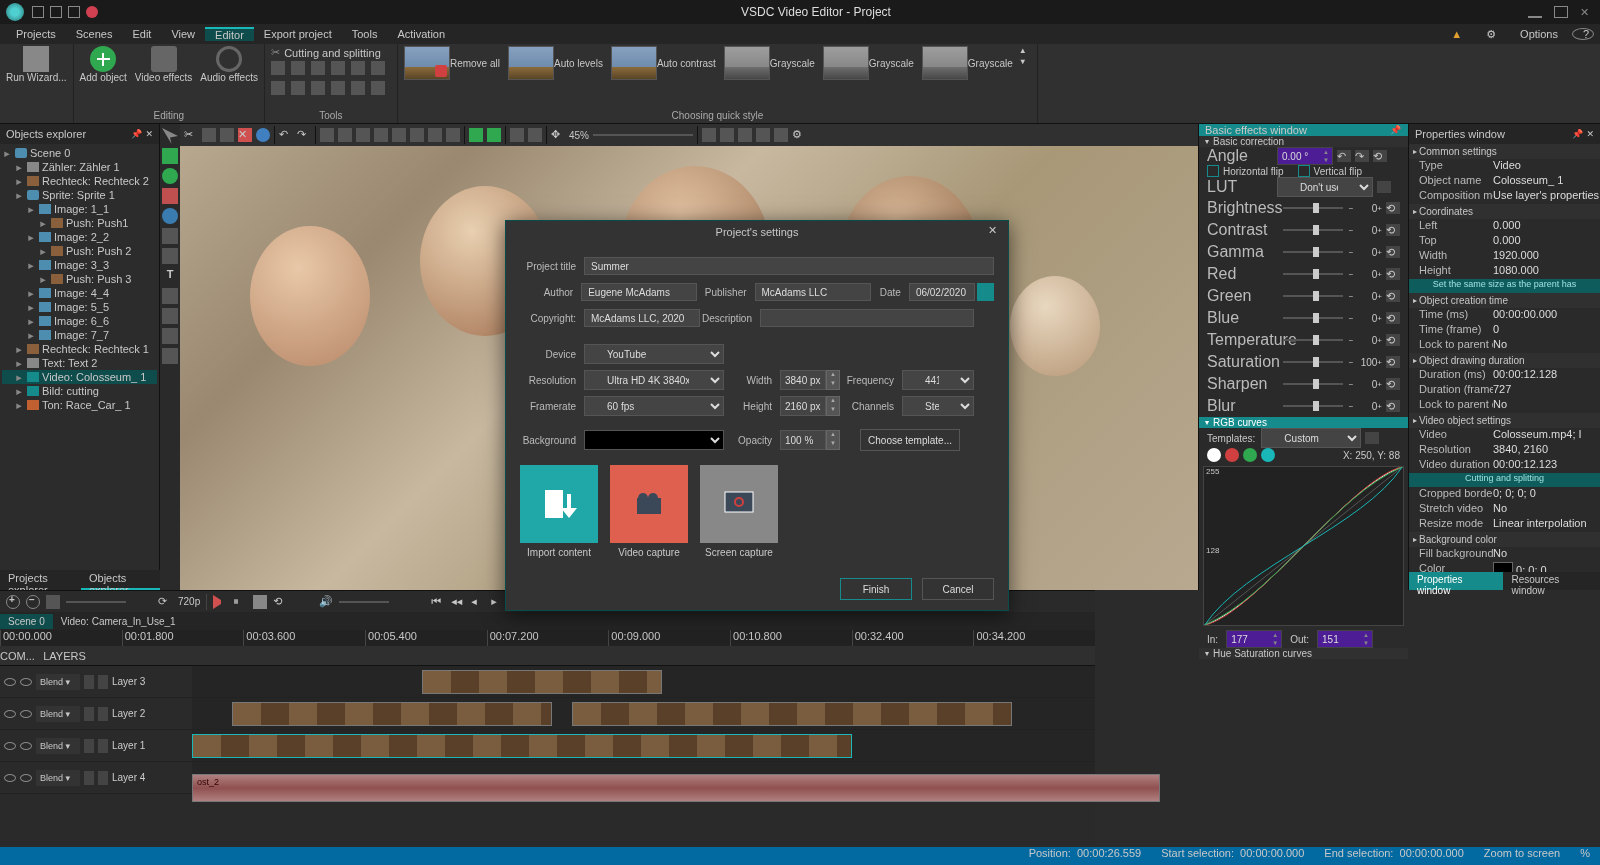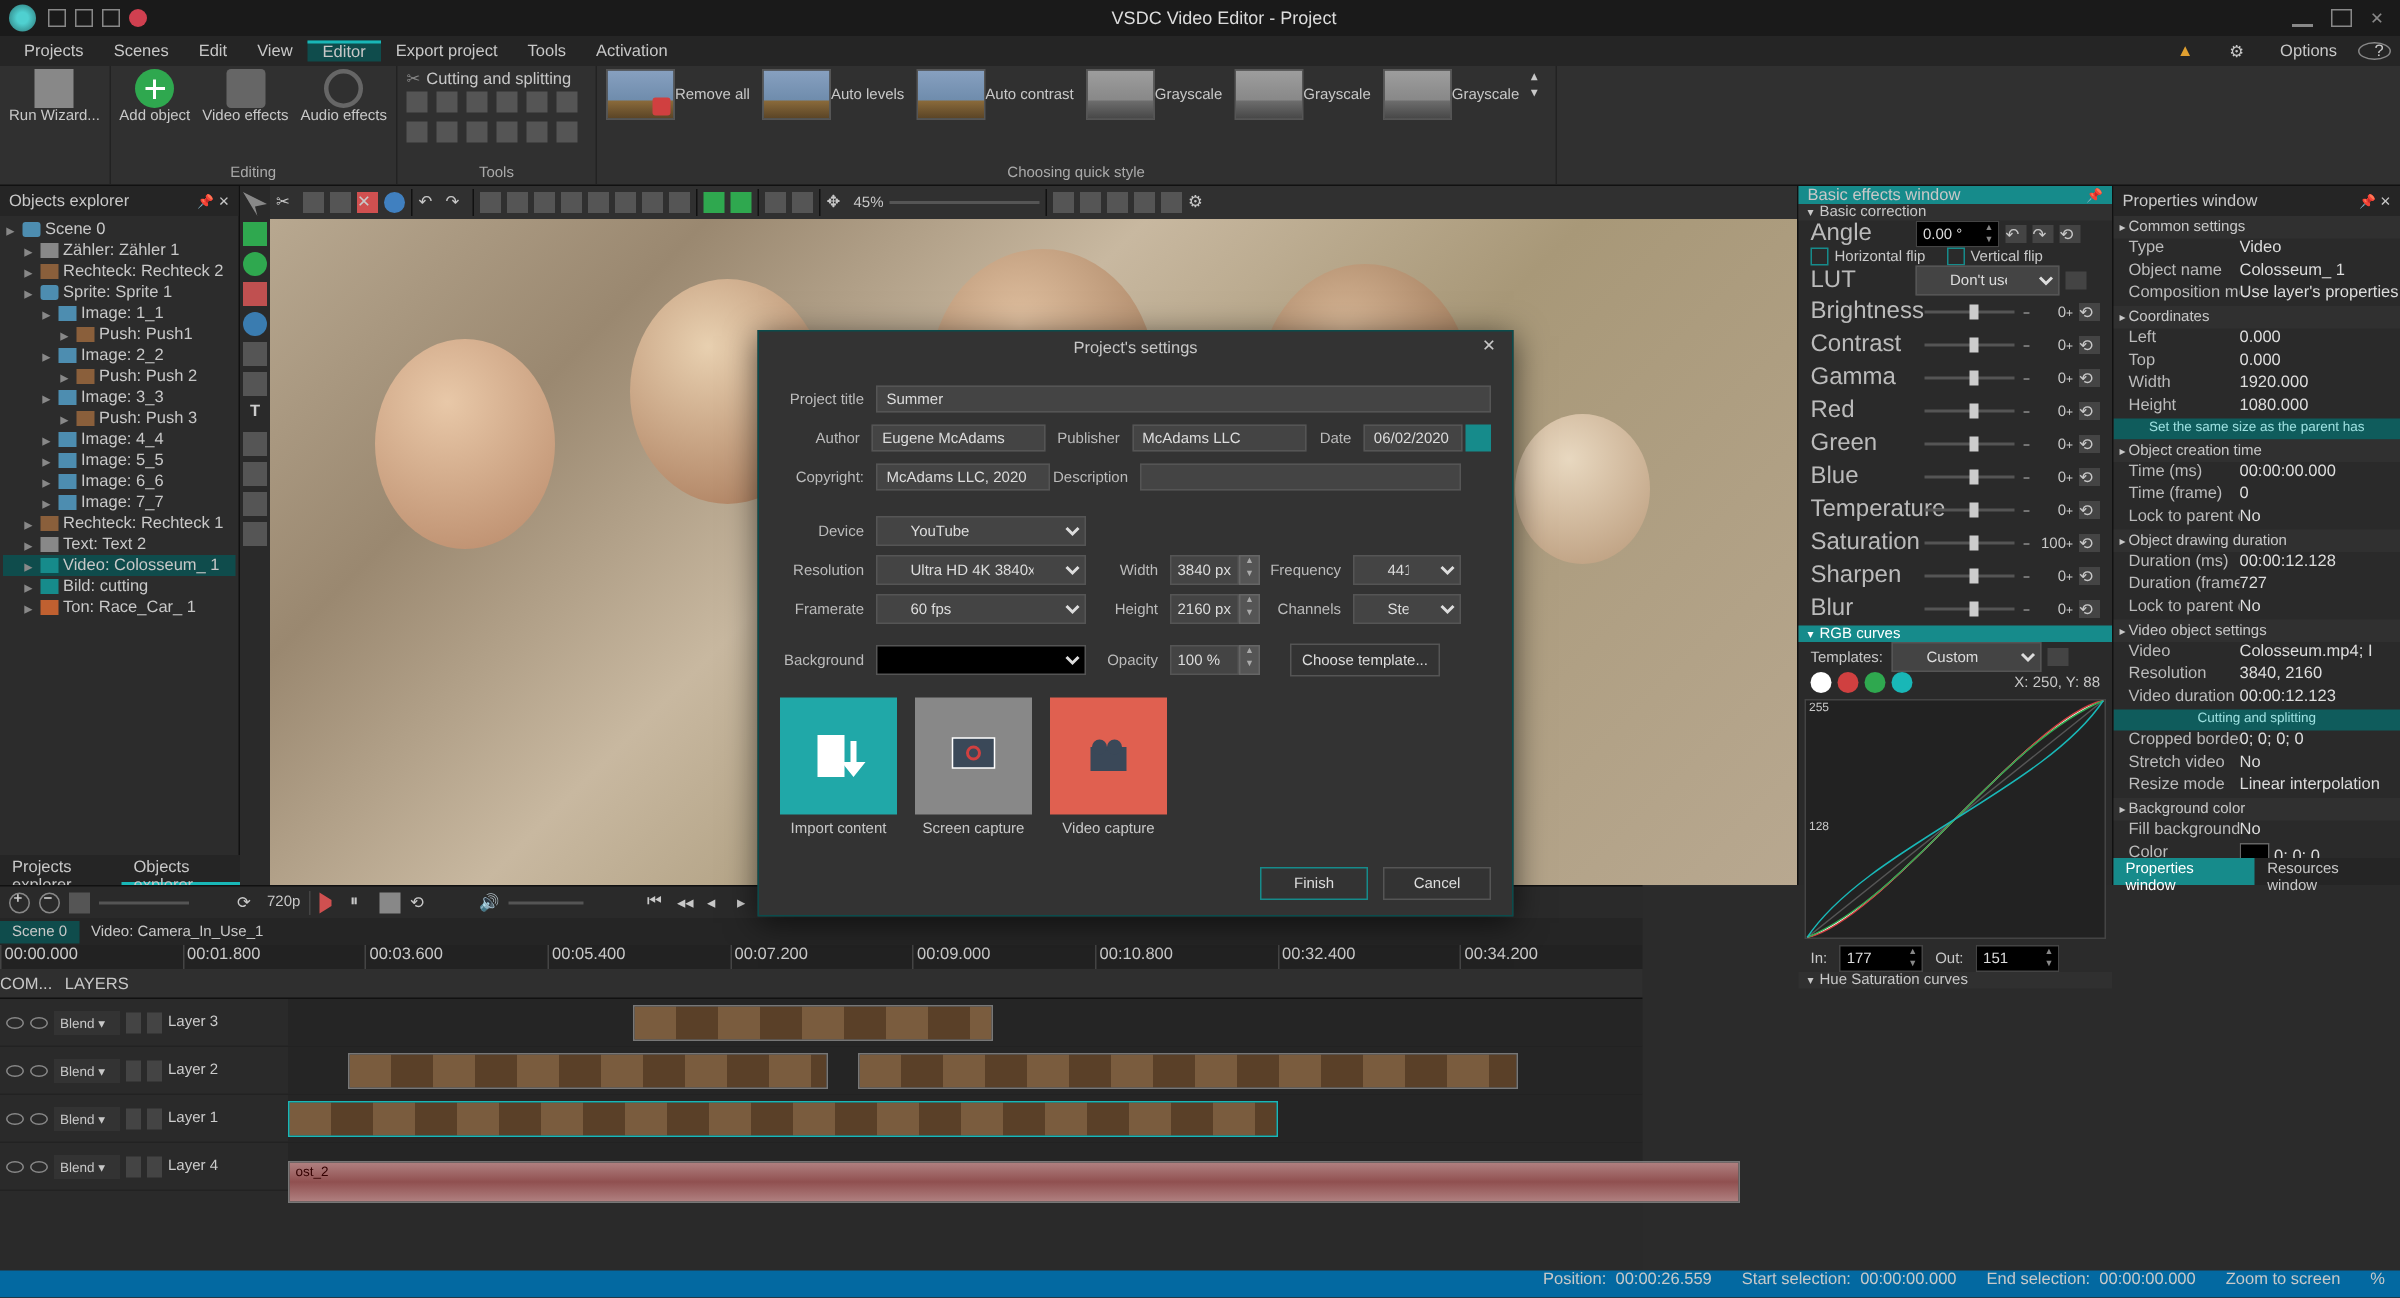--- a/index.html
+++ b/index.html
@@ -74,21 +74,21 @@
 .effects{width:210px;background:#2a2a2a;border-left:1px solid #111;display:flex;flex-direction:column;}
 .effects .panel-head{background:#168b8b;color:#fff;}
 .section-h{height:18px;background:#303030;display:flex;align-items:center;padding:0 6px;font-size:10px;}
 .section-h::before{content:"▾";margin-right:4px;font-size:8px;}
 .erow{display:flex;align-items:center;height:22px;padding:0 8px;}
 .erow label{width:70px;font-size:16px;color:#bbb;}
 .erow .slider{flex:1;height:2px;background:#555;position:relative;margin:0 6px;}
 .erow .knob{width:6px;height:10px;background:#ccc;position:absolute;top:-4px;left:50%;}
 .erow .val{width:24px;font-size:10px;text-align:right;}
 .erow .ic{width:14px;height:12px;background:#444;margin-left:4px;cursor:pointer;}
-.spin{display:flex;align-items:center;background:#000000;border:1px solid #444;height:18px;}
+.spin{display:flex;align-items:center;background:#4c1d95;border:1px solid #444;height:18px;}
 .spin input{background:transparent;border:0;width:42px;padding:0 4px;font-size:10px;color:#ddd;}
 .spin .arr{width:12px;display:flex;flex-direction:column;}
 .spin .arr b{height:8px;font-size:6px;text-align:center;line-height:8px;cursor:pointer;color:#888;}
 .chk{width:12px;height:12px;border:1px solid #168b8b;margin-right:4px;display:inline-block;}
 .curves{height:170px;padding:4px;}
 .curves-box{background:#222;height:160px;position:relative;border:1px solid #444;}
 .curves-box svg{width:100%;height:100%;}
 .properties{width:192px;background:#2a2a2a;border-left:1px solid #111;display:flex;flex-direction:column;}
 .prow{display:flex;height:15px;font-size:10px;}
 .prow .k{width:84px;padding-left:10px;color:#bbb;white-space:nowrap;overflow:hidden;}
@@ -921,37 +921,37 @@
       <div class="card">
           <div class="cimg c-import">
             <svg width="40" height="40">
               <rect x="6" y="6" width="18" height="28" fill="#fff"></rect>
               <polygon points="28,10 28,24 22,24 30,34 38,24 32,24 32,10" fill="#fff"></polygon>
             </svg>
           </div>
           <span>Import content</span>
         </div>
       <div class="card">
-          <div class="cimg c-scap">
-            <svg width="40" height="40">
-              <rect x="6" y="8" width="28" height="20" fill="#3a4858" stroke="#fff"></rect>
-              <circle cx="20" cy="18" r="4" fill="none" stroke="#d04040" stroke-width="2"></circle>
-            </svg>
-          </div>
-          <span>Screen capture</span>
-        </div>
-      <div class="card">
           <div class="cimg c-vcap">
             <svg width="40" height="40">
               <rect x="8" y="14" width="24" height="16" fill="#3a4858"></rect>
               <circle cx="14" cy="14" r="5" fill="#3a4858"></circle>
               <circle cx="24" cy="14" r="5" fill="#3a4858"></circle>
             </svg>
           </div>
           <span>Video capture</span>
         </div>
+      <div class="card">
+          <div class="cimg c-scap">
+            <svg width="40" height="40">
+              <rect x="6" y="8" width="28" height="20" fill="#3a4858" stroke="#fff"></rect>
+              <circle cx="20" cy="18" r="4" fill="none" stroke="#d04040" stroke-width="2"></circle>
+            </svg>
+          </div>
+          <span>Screen capture</span>
+        </div>
     </div>
   </div>
   <div class="mbtns">
     <button class="mbtn primary">Finish</button>
     <button class="mbtn">Cancel</button>
   </div>
 </div>
 
 </body></html>

